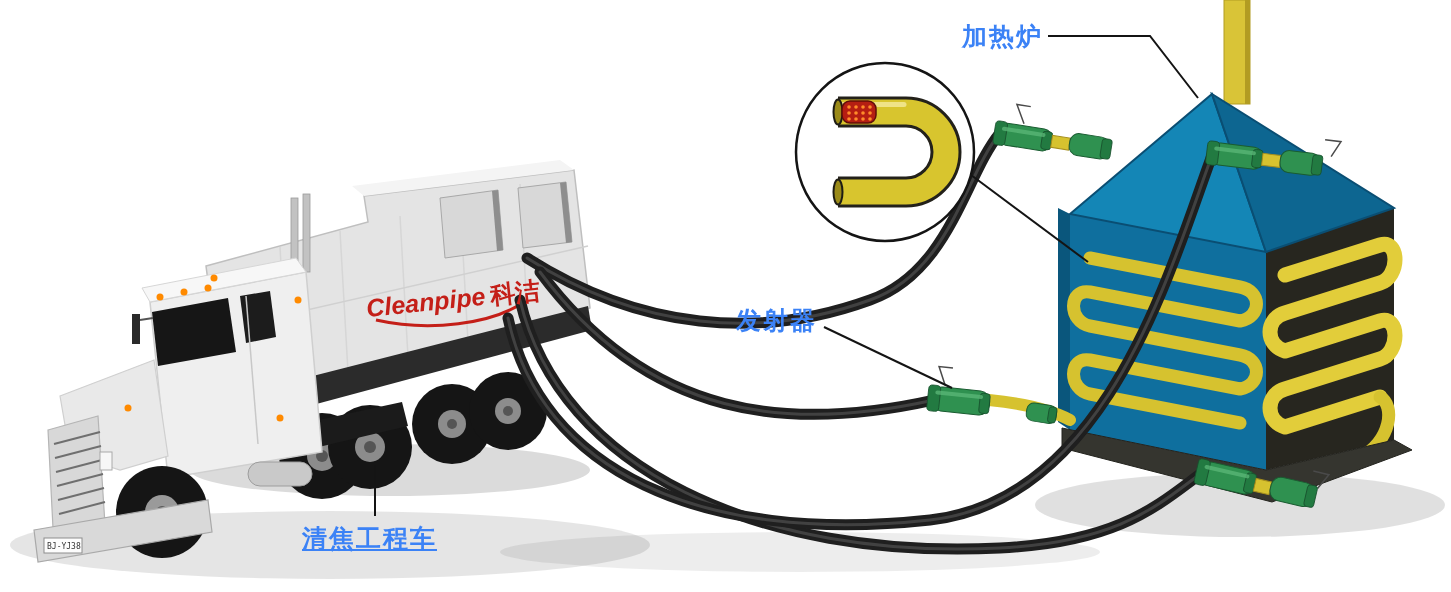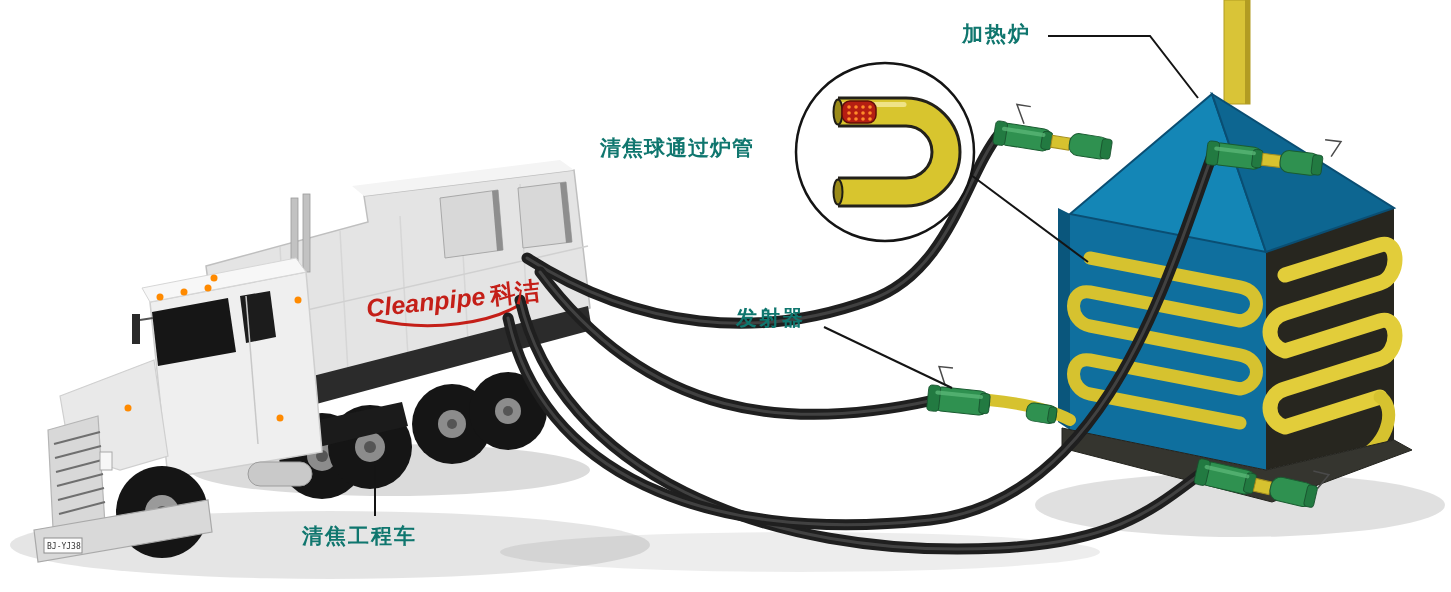--- a/index.html
+++ b/index.html
@@ -2,21 +2,21 @@
 <html><head>
 <meta charset="utf-8">
 <style>
   html,body{margin:0;padding:0;background:#fff;}
   .stage{
     position:relative;width:1451px;height:592px;background:#ffffff;overflow:hidden;
     font-family:"Liberation Sans", sans-serif;
   }
   .stage svg{position:absolute;left:0;top:0;}
   .label{
-    position:absolute;font-weight:700;font-size:21px;color:#0f766e;
+    position:absolute;font-weight:700;font-size:25px;color:#3b82f6;
     letter-spacing:2px;white-space:nowrap;
   }
   .brand{
     position:absolute;left:366px;top:283px;transform:rotate(-6deg);
     white-space:nowrap;color:#c41f18;
   }
   .brand .en{font-size:25px;font-weight:800;font-style:italic;letter-spacing:0px;}
   .brand .cn{font-size:25px;font-weight:800;margin-left:5px;}
   
   .lg{fill:#2f9150;stroke:#1a5c31;stroke-width:1;}
@@ -232,20 +232,19 @@
       </g>
     </g>
   </g>
 
   <path class="pointer" d="M 1048,36 L 1150,36 L 1198,98"></path>
   <line class="pointer" x1="824" y1="327" x2="952" y2="388"></line>
   <line class="pointer" x1="375" y1="465" x2="375" y2="516"></line>
 </svg>
 
   <div class="label" style="left:962px;top:20px;">加热炉</div>
-  <div class="label" style="left:600px;top:134px;letter-spacing:1px;">清焦球通过炉管</div>
   <div class="label" style="left:736px;top:304px;">发射器</div>
-  <div class="label" style="left:302px;top:522px;">清焦工程车</div>
+  <div class="label" style="left:302px;top:522px;text-decoration:underline;">清焦工程车</div>
 
   <div class="brand">
     <span class="en">Cleanpipe</span><span class="cn">科洁</span>
   </div>
 </div>
 
 </body></html>

